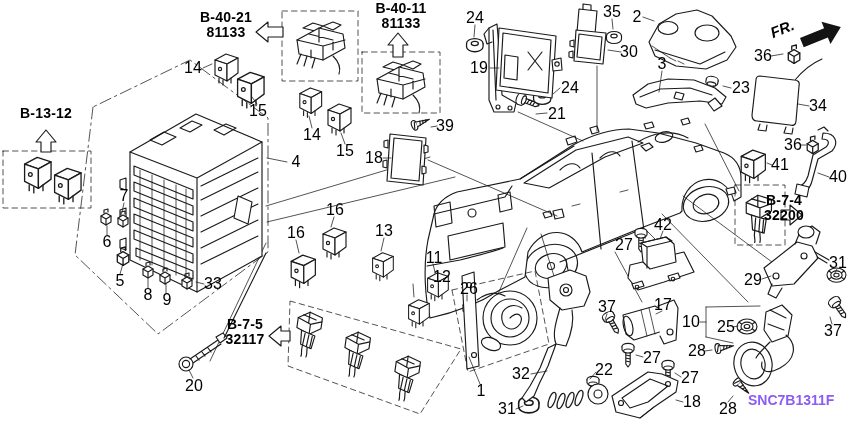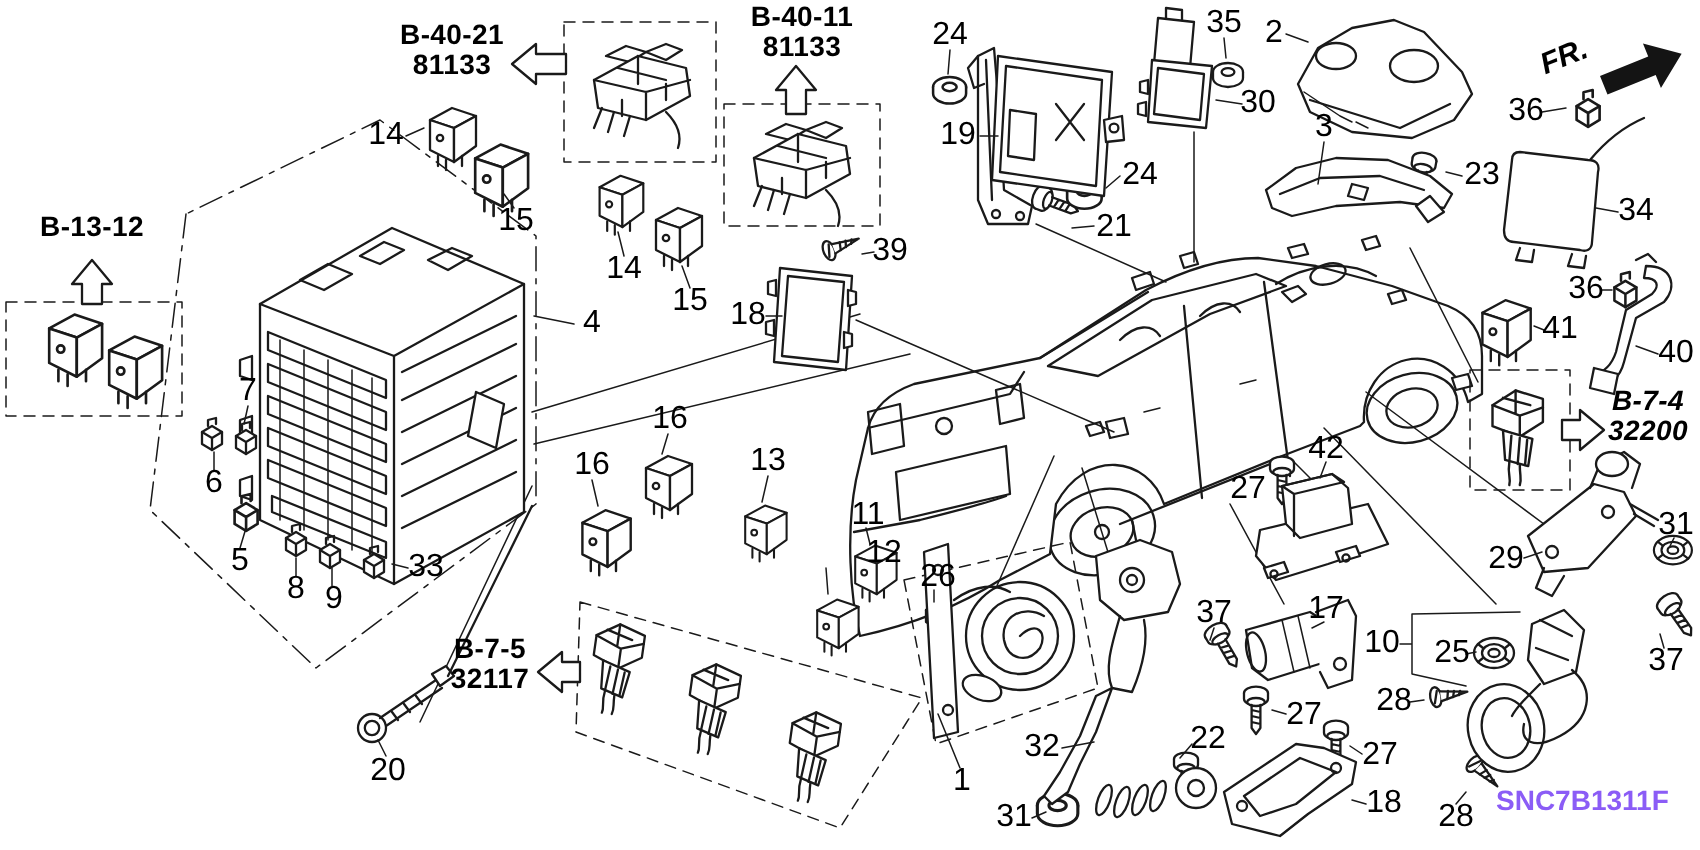--- a/index.html
+++ b/index.html
@@ -495,21 +495,21 @@
         <div>B-40-11</div>
         <div>81133</div>
       </div>
       <div class="reflabel" style="left: 46px; top: 106px;">
         <div>B-13-12</div>
       </div>
       <div class="reflabel" style="left: 245px; top: 317px;">
         <div>B-7-5</div>
         <div>32117</div>
       </div>
-      <div class="reflabel" style="left: 824px; top: 193px; font-style: italic;">
+      <div class="reflabel" style="left: 784px; top: 193px;">
         <div>B-7-4</div>
         <div>32200</div>
       </div>
     </div>
 
 <div id="diagram-code">SNC7B1311F</div>
 <div id="fr-label">FR.</div>
 
 </div>
 

